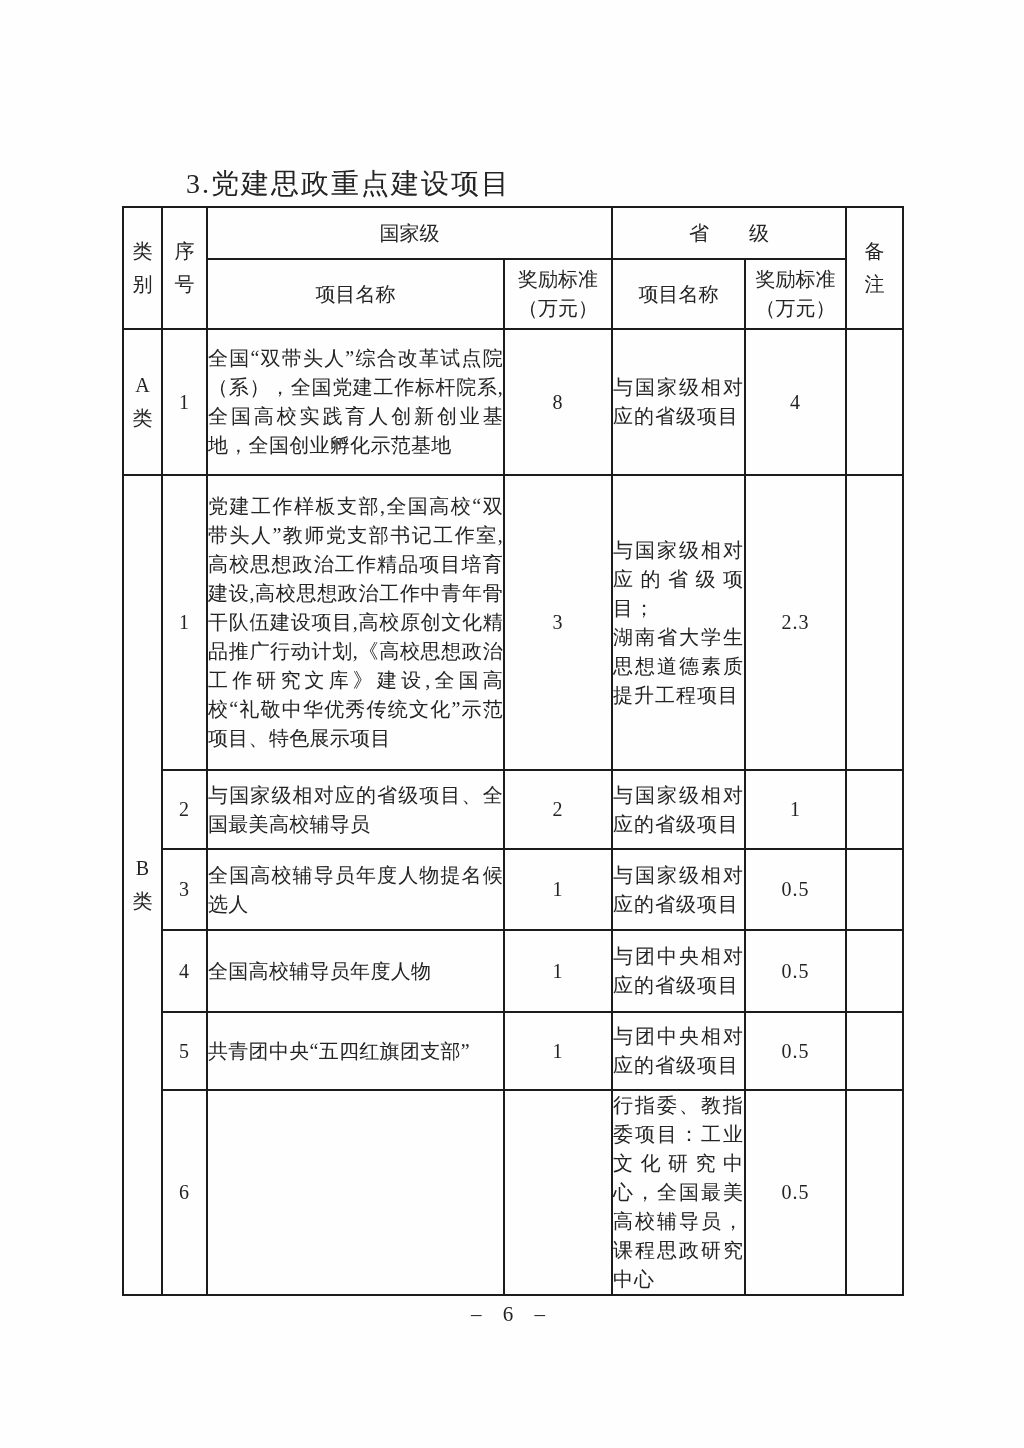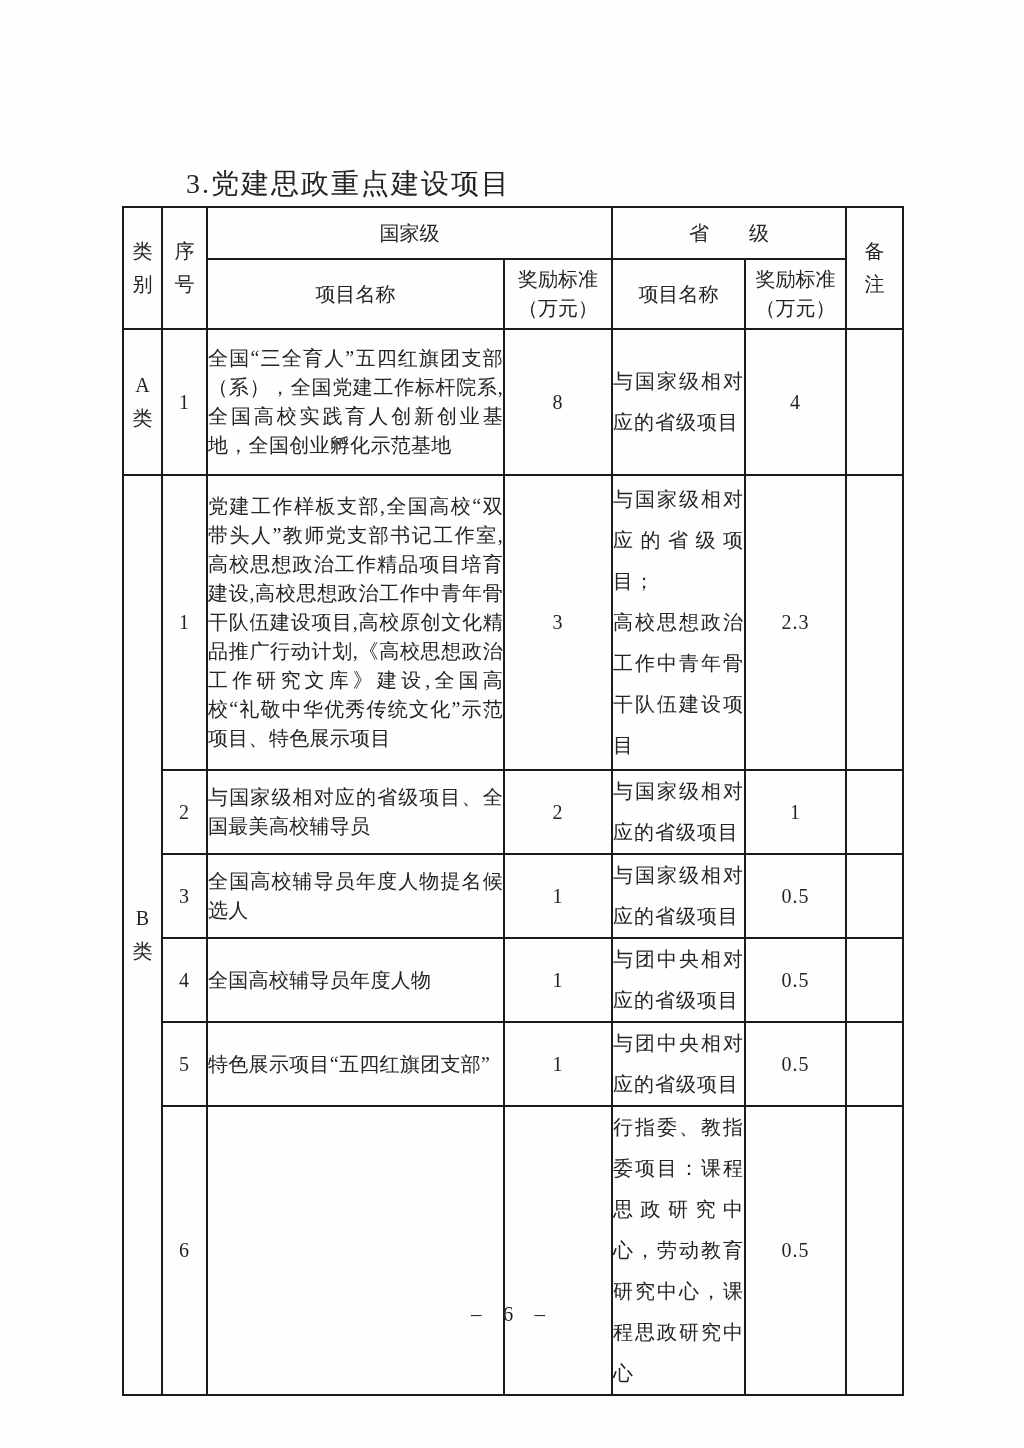--- a/index.html
+++ b/index.html
@@ -47,21 +47,21 @@
     text-align: justify;
     text-justify: inter-character;
     padding: 6px 10px;
     line-height: 29px;
     letter-spacing: 0.3px;
   }
   .prov-cell {
     text-align: justify;
     text-justify: inter-character;
     padding: 6px 9px;
-    line-height: 41px;
+    line-height: 29px;
     letter-spacing: 1px;
   }
   .prov-line2 { display: block; }
   .hdr { line-height: 1.45; }
   .num { letter-spacing: 1px; }
   .page-footer {
     position: absolute;
     top: 1302px;
     left: 0;
     width: 1024px;
@@ -114,37 +114,37 @@
         <div>奖励标准</div>
         <div>（万元）</div>
       </td>
     </tr>
 
     <tr style="height:146px">
       <td class="center">
         <div class="vstack">A类</div>
       </td>
       <td class="center num">1</td>
-      <td class="name-cell">全国“三全育人”五四红旗团支部（系），全国党建工作标杆院系,全国高校实践育人创新创业基地，全国创业孵化示范基地</td>
+      <td class="name-cell">全国“双带头人”综合改革试点院（系），全国党建工作标杆院系,全国高校实践育人创新创业基地，全国创业孵化示范基地</td>
       <td class="center num">8</td>
       <td class="prov-cell">与国家级相对应的省级项目</td>
       <td class="center num">4</td>
       <td></td>
     </tr>
 
     <tr style="height:295px">
       <td rowspan="6" class="center">
         <div class="vstack">B类</div>
       </td>
       <td class="center num">1</td>
       <td class="name-cell">党建工作样板支部,全国高校“双带头人”教师党支部书记工作室,高校思想政治工作精品项目培育建设,高校思想政治工作中青年骨干队伍建设项目,高校原创文化精品推广行动计划,《高校思想政治工作研究文库》建设,全国高校“礼敬中华优秀传统文化”示范项目、特色展示项目</td>
       <td class="center num">3</td>
       <td class="prov-cell">
         <span>与国家级相对应的省级项目；</span>
-        <span class="prov-line2">高校思想政治工作中青年骨干队伍建设项目</span>
+        <span class="prov-line2">湖南省大学生思想道德素质提升工程项目</span>
       </td>
       <td class="center num">2.3</td>
       <td></td>
     </tr>
 
     <tr style="height:79px">
       <td class="center num">2</td>
       <td class="name-cell">与国家级相对应的省级项目、全国最美高校辅导员</td>
       <td class="center num">2</td>
       <td class="prov-cell">与国家级相对应的省级项目</td>
@@ -165,32 +165,32 @@
       <td class="center num">4</td>
       <td class="name-cell">全国高校辅导员年度人物</td>
       <td class="center num">1</td>
       <td class="prov-cell">与团中央相对应的省级项目</td>
       <td class="center num">0.5</td>
       <td></td>
     </tr>
 
     <tr style="height:78px">
       <td class="center num">5</td>
-      <td class="name-cell">特色展示项目“五四红旗团支部”</td>
+      <td class="name-cell">共青团中央“五四红旗团支部”</td>
       <td class="center num">1</td>
       <td class="prov-cell">与团中央相对应的省级项目</td>
       <td class="center num">0.5</td>
       <td></td>
     </tr>
 
     <tr style="height:193px">
       <td class="center num">6</td>
       <td class="name-cell"></td>
       <td class="center num"></td>
-      <td class="prov-cell">行指委、教指委项目：课程思政研究中心，劳动教育研究中心，课程思政研究中心</td>
+      <td class="prov-cell">行指委、教指委项目：工业文化研究中心，全国最美高校辅导员，课程思政研究中心</td>
       <td class="center num">0.5</td>
       <td></td>
     </tr>
   </tbody>
     </table>
 
   <div class="page-footer">– 6 –</div>
 
 </div>
 

